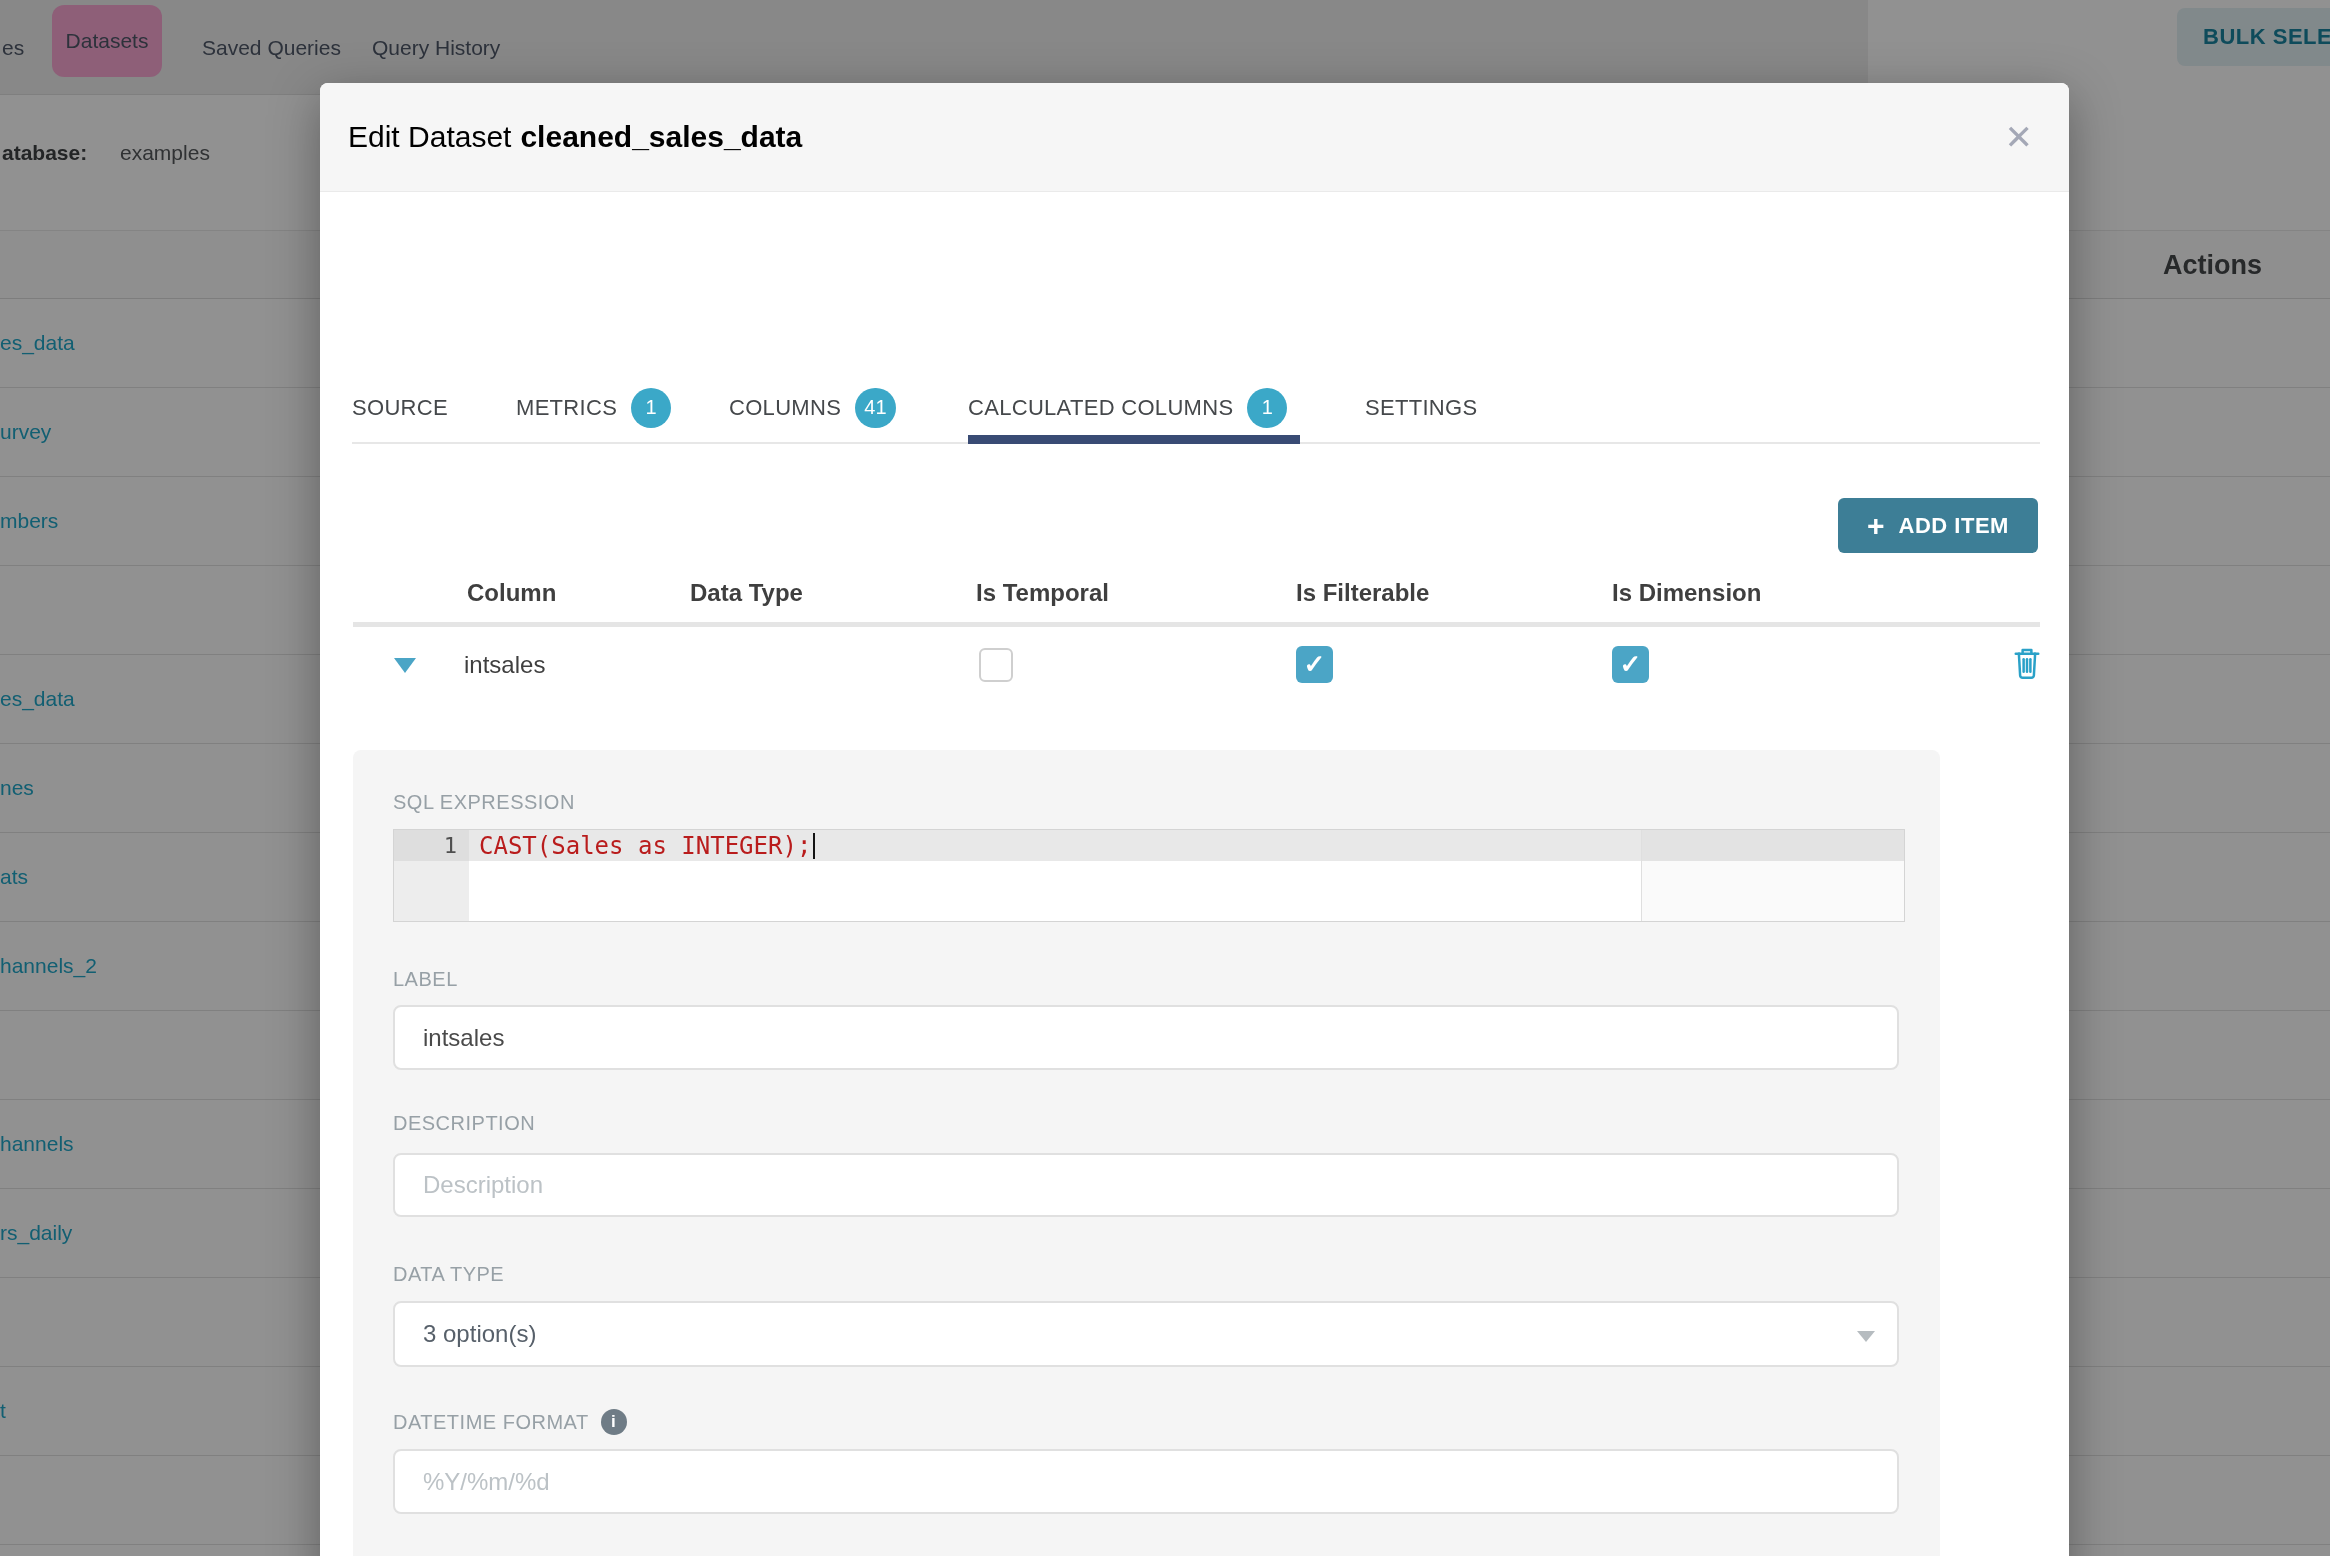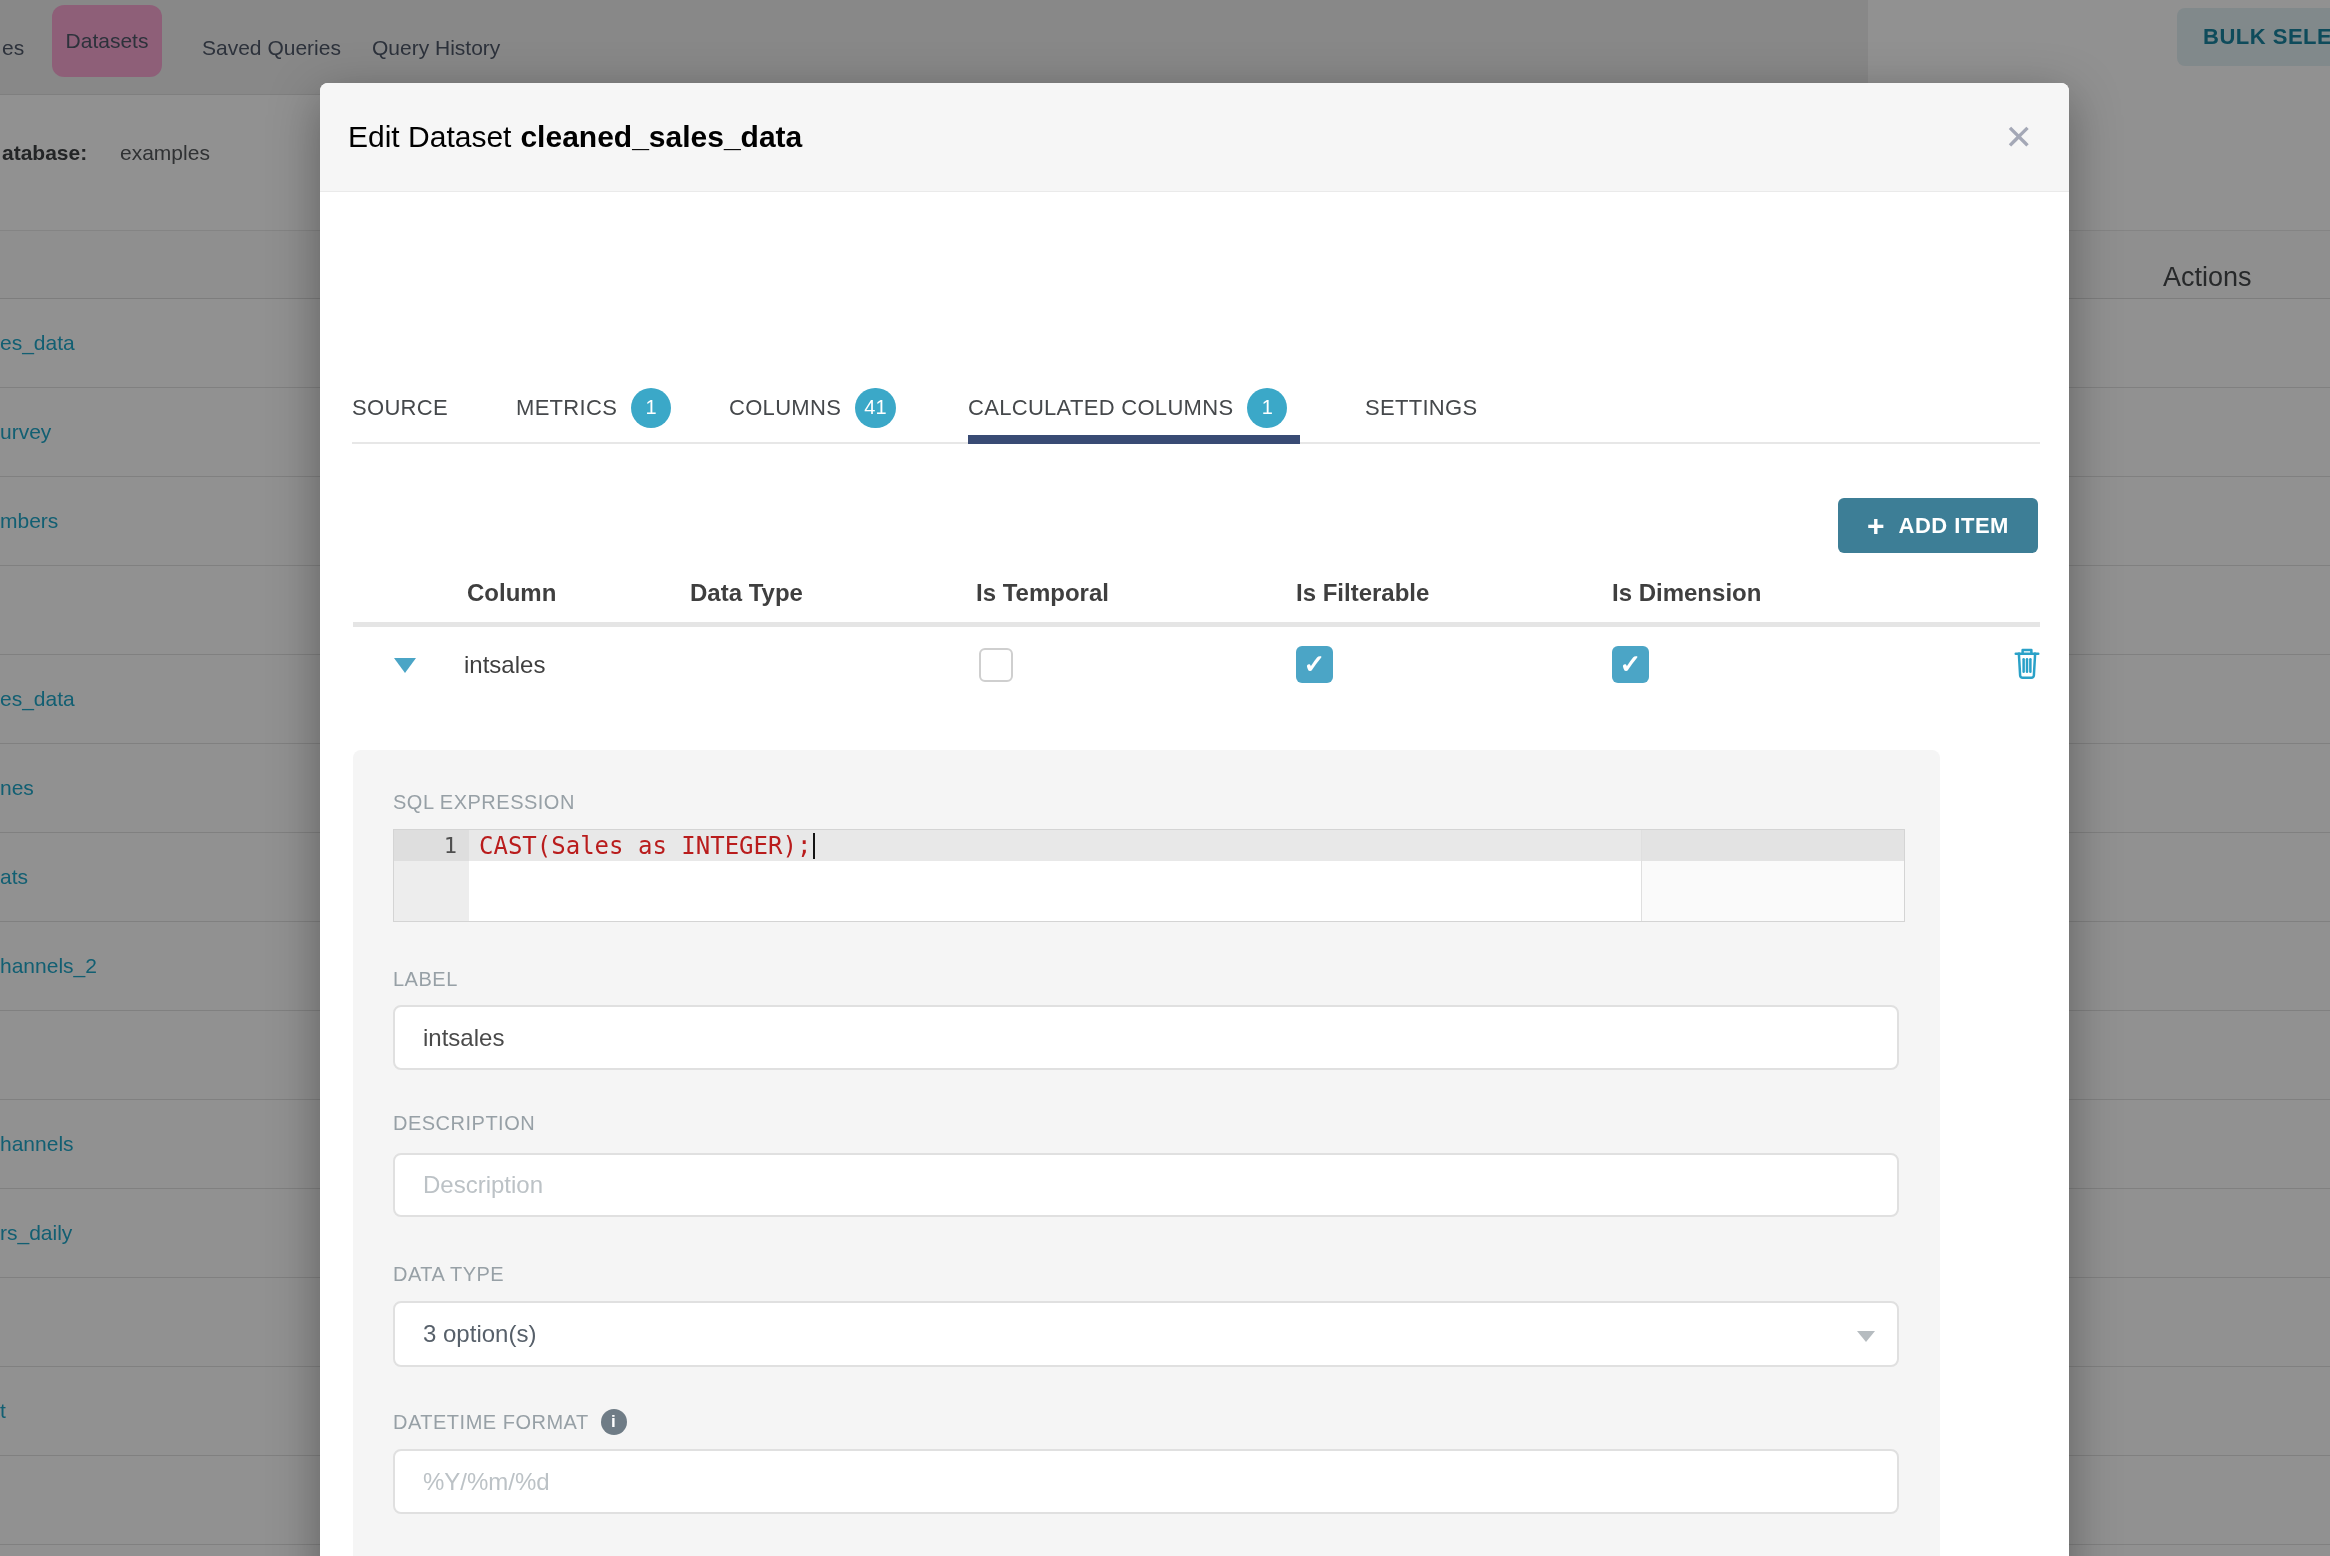--- a/index.html
+++ b/index.html
@@ -24,22 +24,22 @@
   .db-label{position:absolute;left:2px;top:0;height:115px;display:flex;align-items:center;
             font-size:21px;font-weight:700;color:#3E4144;}
   .db-value{position:absolute;left:120px;top:0;height:115px;display:flex;align-items:center;
             font-size:21px;color:#55595C;}
   .db-caret{position:absolute;left:247px;top:148px;width:0;height:0;
             border-left:9px solid transparent;border-right:9px solid transparent;
             border-top:11px solid #A6ABAF;}
 
   .bg-header-row{position:absolute;left:0;top:230px;width:2330px;height:69px;background:#FCFCFC;
                  border-top:1px solid #E9E9E9;border-bottom:1px solid #DCDCDC;box-sizing:border-box;}
-  .actions-label{position:absolute;left:2163px;top:12px;height:69px;display:flex;align-items:center;
-                 font-size:27px;font-weight:400;color:#45484B;}
+  .actions-label{position:absolute;left:2163px;top:0;height:69px;display:flex;align-items:center;
+                 font-size:27px;font-weight:700;color:#45484B;}
   .bg-rows{position:absolute;left:0;top:299px;width:2330px;}
   .bg-row{height:88px;border-bottom:1px solid #E2E2E2;display:flex;align-items:center;
           font-size:21px;color:var(--accent,#20A7C9);}
 
   
   .overlay{position:absolute;left:0;top:0;width:2330px;height:1556px;background:rgba(0,0,0,.43);}
 
   
   .modal{position:absolute;left:320px;top:83px;width:1749px;height:1500px;background:#fff;
          border-radius:8px;box-shadow:0 14px 50px rgba(0,0,0,.35);}

